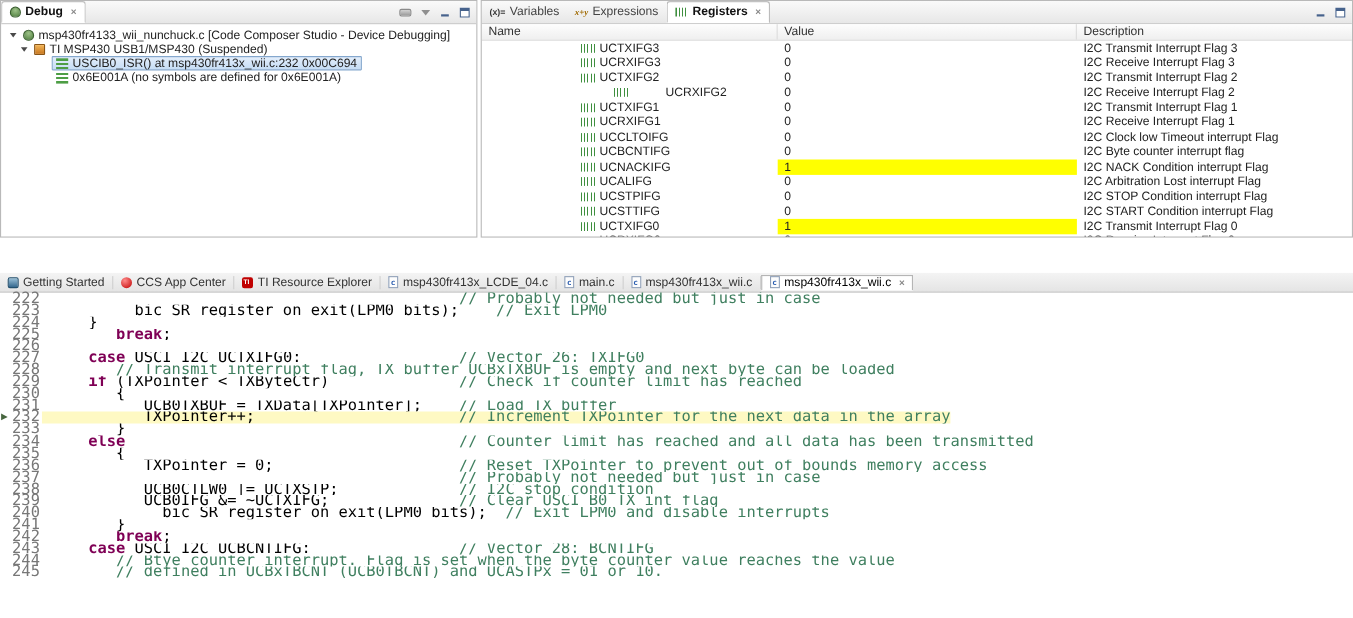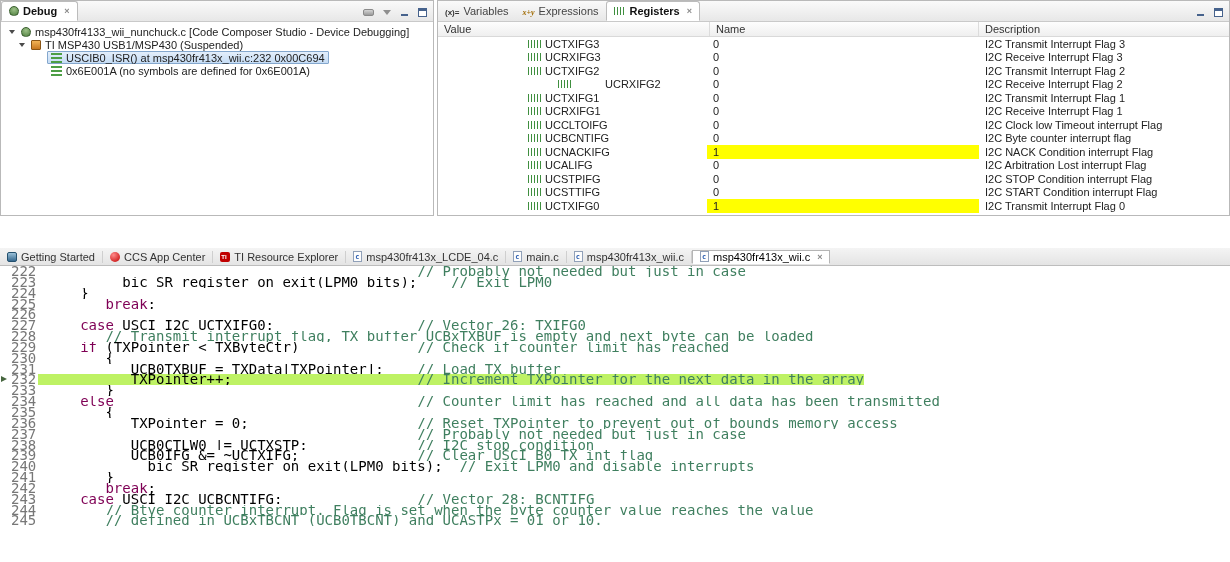--- a/index.html
+++ b/index.html
@@ -69,25 +69,25 @@
   .editor{height:278px;overflow:hidden;}
   .edit-tabbar{height:17px;background:linear-gradient(#f4f4f4,#e4e4e4);border-bottom:1px solid #bdbdbd;
     display:flex;align-items:center;}
   .etab{display:flex;align-items:center;gap:4px;padding:0 7px;border-right:1px solid #cfcfcf;color:#333;white-space:nowrap;}
   .etab.active{background:#fff;border:1px solid #b5b5b5;border-bottom-color:#fff;color:#000;}
   .code{font-family:"DejaVu Sans Mono",monospace;font-size:14px;line-height:10.85px;}
   .cl{display:flex;height:10.85px;white-space:pre;}
   .cl .mk{width:10px;flex:0 0 10px;position:relative;}
   .cl .ln{width:28px;flex:0 0 28px;color:#777;padding-left:1px;box-sizing:border-box;}
   .cl .tx{flex:1;overflow:hidden;}
-  .curbg{background:#bef264;display:inline;}
+  .curbg{background:#fef9c3;display:inline;}
   .ip-arrow{position:absolute;left:1px;top:2px;width:0;height:0;border-top:3.5px solid transparent;
     border-bottom:3.5px solid transparent;border-left:6px solid #47663f;}
   .tc{color:#000;}
-  .tk{color:#7f0055;font-weight:normal;}
+  .tk{color:#7f0055;font-weight:bold;}
   .tm{color:#3f7f5f;}
 </style>
 </head>
 <body>
 
 <div class="top">
 
   <div class="panel debug-panel">
     <div class="tabbar">
       <div class="vtab active">
@@ -154,22 +154,22 @@
             <span>Registers</span>
             <span class="closex">×</span>
           </div>
         </div>
       <div class="tb-icons" id="right-corner">
           <span><span class="ic ic-min"></span></span>
           <span><span class="ic ic-max"></span></span>
         </div>
     </div>
     <div class="reg-head">
+      <div class="col colw-name">Name</div>
       <div class="col colw-value">Value</div>
-      <div class="col colw-name">Name</div>
       <div class="col colw-desc">Description</div>
     </div>
     <div id="reg-body">
         <div class="reg-row">
           <div class="cell-name" style="padding-left: 76px;">
             <span class="arrow-slot"></span>
             <span class="ic ic-bars"></span>
             <span>UCTXIFG3</span>
           </div>
           <div class="cell-value">0</div>

